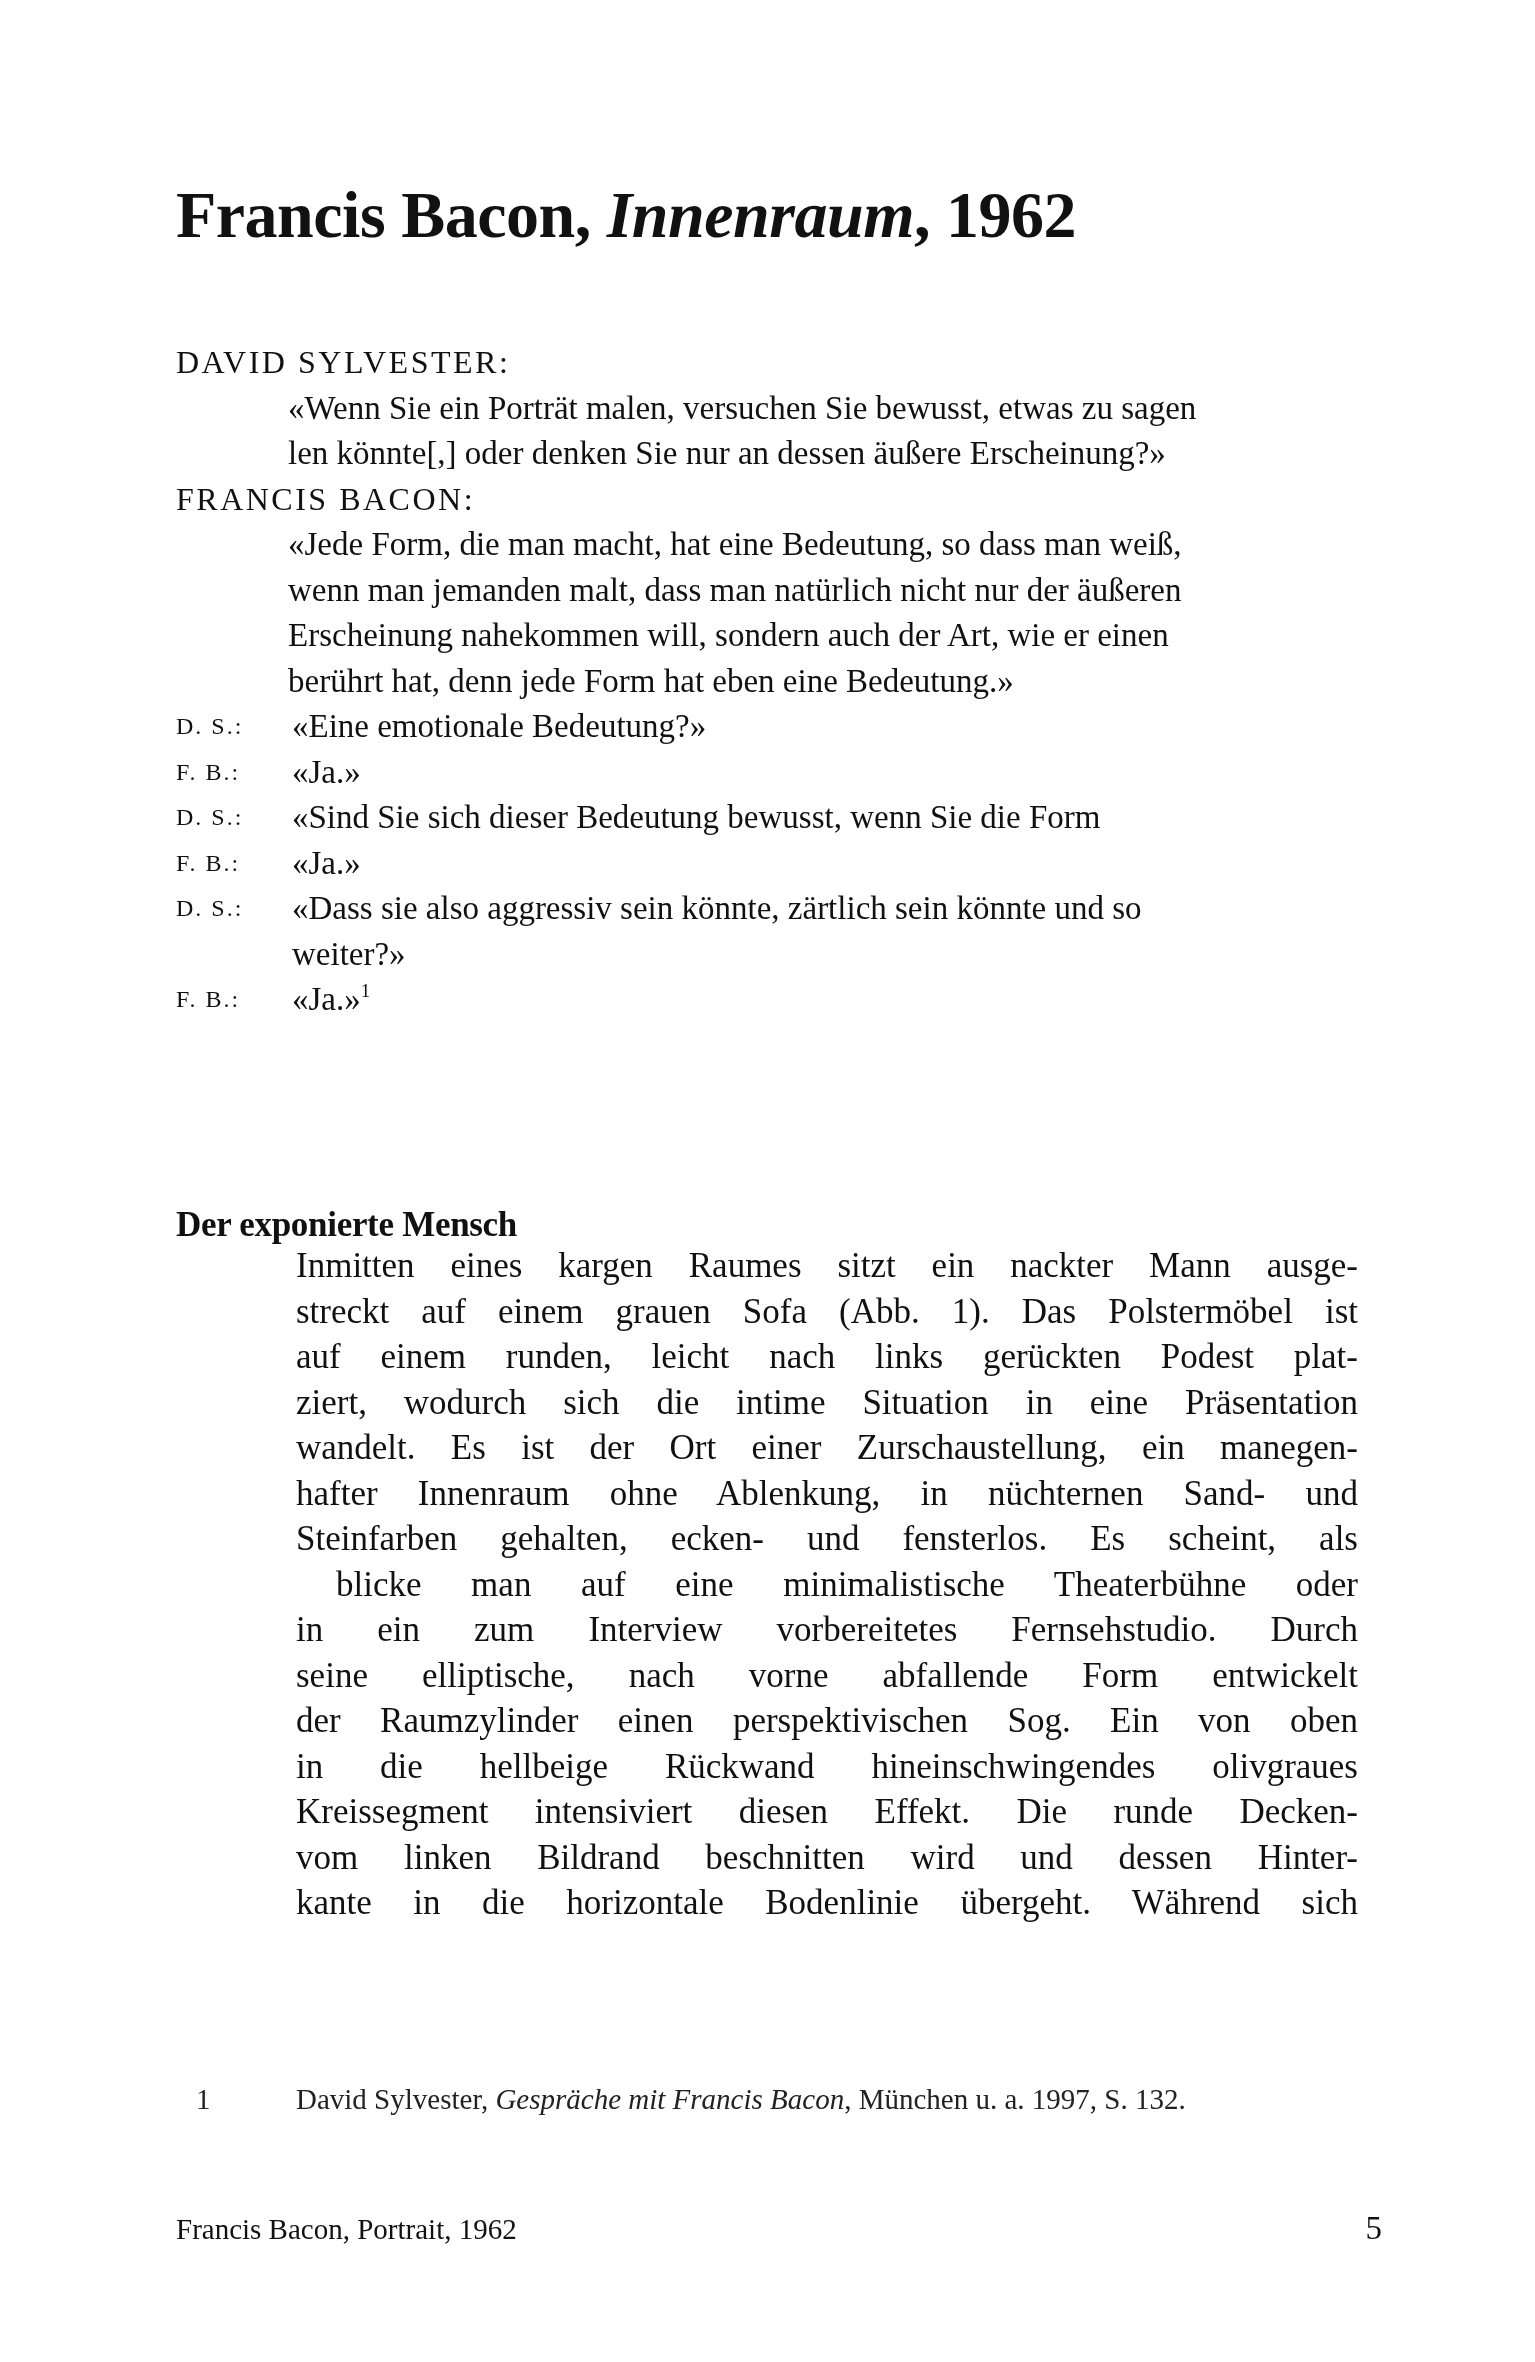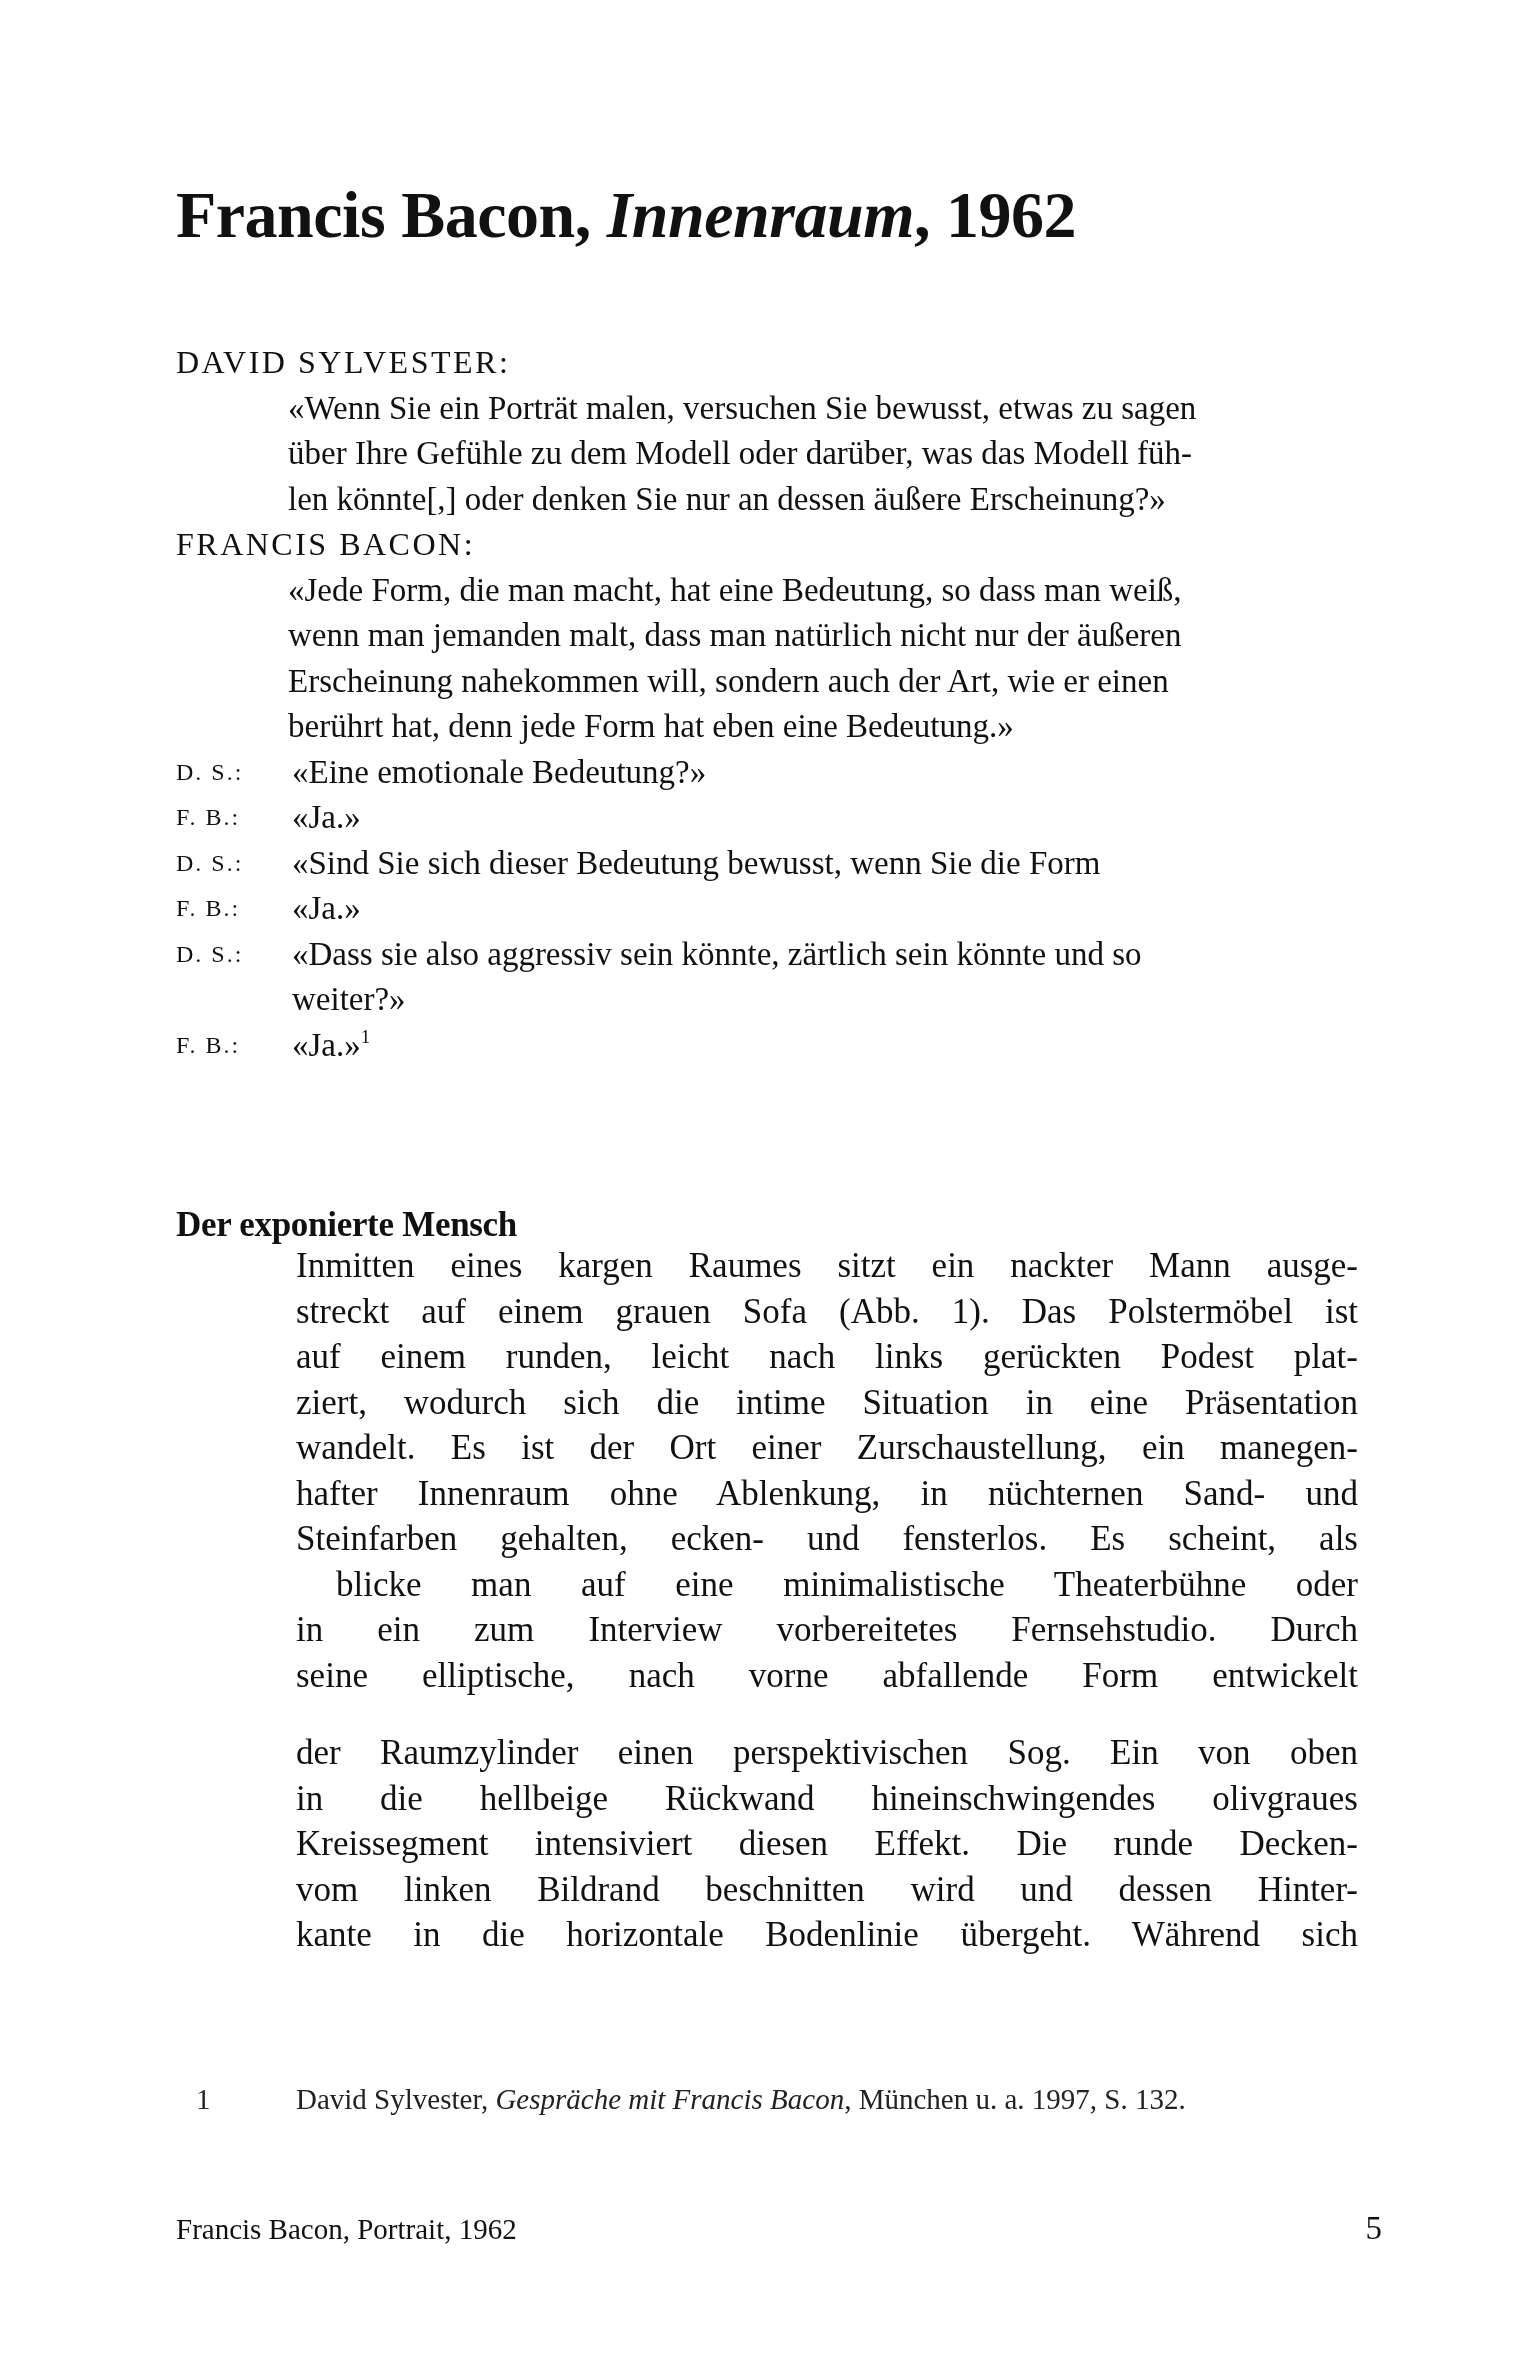--- a/index.html
+++ b/index.html
@@ -58,21 +58,20 @@
 </head>
 <body>
 
 <h1 class="page-title"><span>Francis Bacon, </span><i>Innenraum</i><span>, 1962</span></h1>
 
 <div class="interview">
   <div>
     <div class="speaker-full">David Sylvester:</div>
     <div class="quote-block">
       <span class="ln">«Wenn Sie ein Porträt malen, versuchen Sie bewusst, etwas zu sagen</span>
-      <span class="ln">über Ihre Gefühle zu dem Modell oder darüber, was das Modell füh-</span>
       <span class="ln">len könnte[,] oder denken Sie nur an dessen äußere Erscheinung?»</span>
     </div>
   </div>
   <div>
     <div class="speaker-full">Francis Bacon:</div>
     <div class="quote-block">
       <span class="ln">«Jede Form, die man macht, hat eine Bedeutung, so dass man weiß,</span>
       <span class="ln">wenn man jemanden malt, dass man natürlich nicht nur der äußeren</span>
       <span class="ln">Erscheinung nahekommen will, sondern auch der Art, wie er einen</span>
       <span class="ln">berührt hat, denn jede Form hat eben eine Bedeutung.»</span>
@@ -124,21 +123,21 @@
   <span class="ln" style="white-space: normal;">Inmitten eines kargen Raumes sitzt ein nackter Mann ausge-</span>
   <span class="ln" style="white-space: normal;">streckt auf einem grauen Sofa (Abb. 1). Das Polstermöbel ist</span>
   <span class="ln" style="white-space: normal;">auf einem runden, leicht nach links gerückten Podest plat-</span>
   <span class="ln" style="white-space: normal;">ziert, wodurch sich die intime Situation in eine Präsentation</span>
   <span class="ln" style="white-space: normal;">wandelt. Es ist der Ort einer Zurschaustellung, ein manegen-</span>
   <span class="ln" style="white-space: normal;">hafter Innenraum ohne Ablenkung, in nüchternen Sand- und</span>
   <span class="ln" style="white-space: normal;">Steinfarben gehalten, ecken- und fensterlos. Es scheint, als</span>
   <span class="ln" style="white-space: normal; margin-left: 40px;">blicke man auf eine minimalistische Theaterbühne oder</span>
   <span class="ln" style="white-space: normal;">in ein zum Interview vorbereitetes Fernsehstudio. Durch</span>
   <span class="ln" style="white-space: normal;">seine elliptische, nach vorne abfallende Form entwickelt</span>
-  <span class="ln" style="white-space: normal; margin-top: 32px;">der Raumzylinder einen perspektivischen Sog. Ein von oben</span>
+  <span class="ln" style="white-space: normal;">der Raumzylinder einen perspektivischen Sog. Ein von oben</span>
   <span class="ln" style="white-space: normal;">in die hellbeige Rückwand hineinschwingendes olivgraues</span>
   <span class="ln" style="white-space: normal;">Kreissegment intensiviert diesen Effekt. Die runde Decken-</span>
   <span class="ln" style="white-space: normal;">vom linken Bildrand beschnitten wird und dessen Hinter-</span>
   <span class="ln last" style="white-space: normal;">kante in die horizontale Bodenlinie übergeht. Während sich</span>
 </div>
 
 <div class="footnote">
   <span class="num">1</span>
   <span><span>David Sylvester, </span><i>Gespräche mit Francis Bacon</i><span>, München u. a. 1997, S. 132.</span></span>
 </div>

